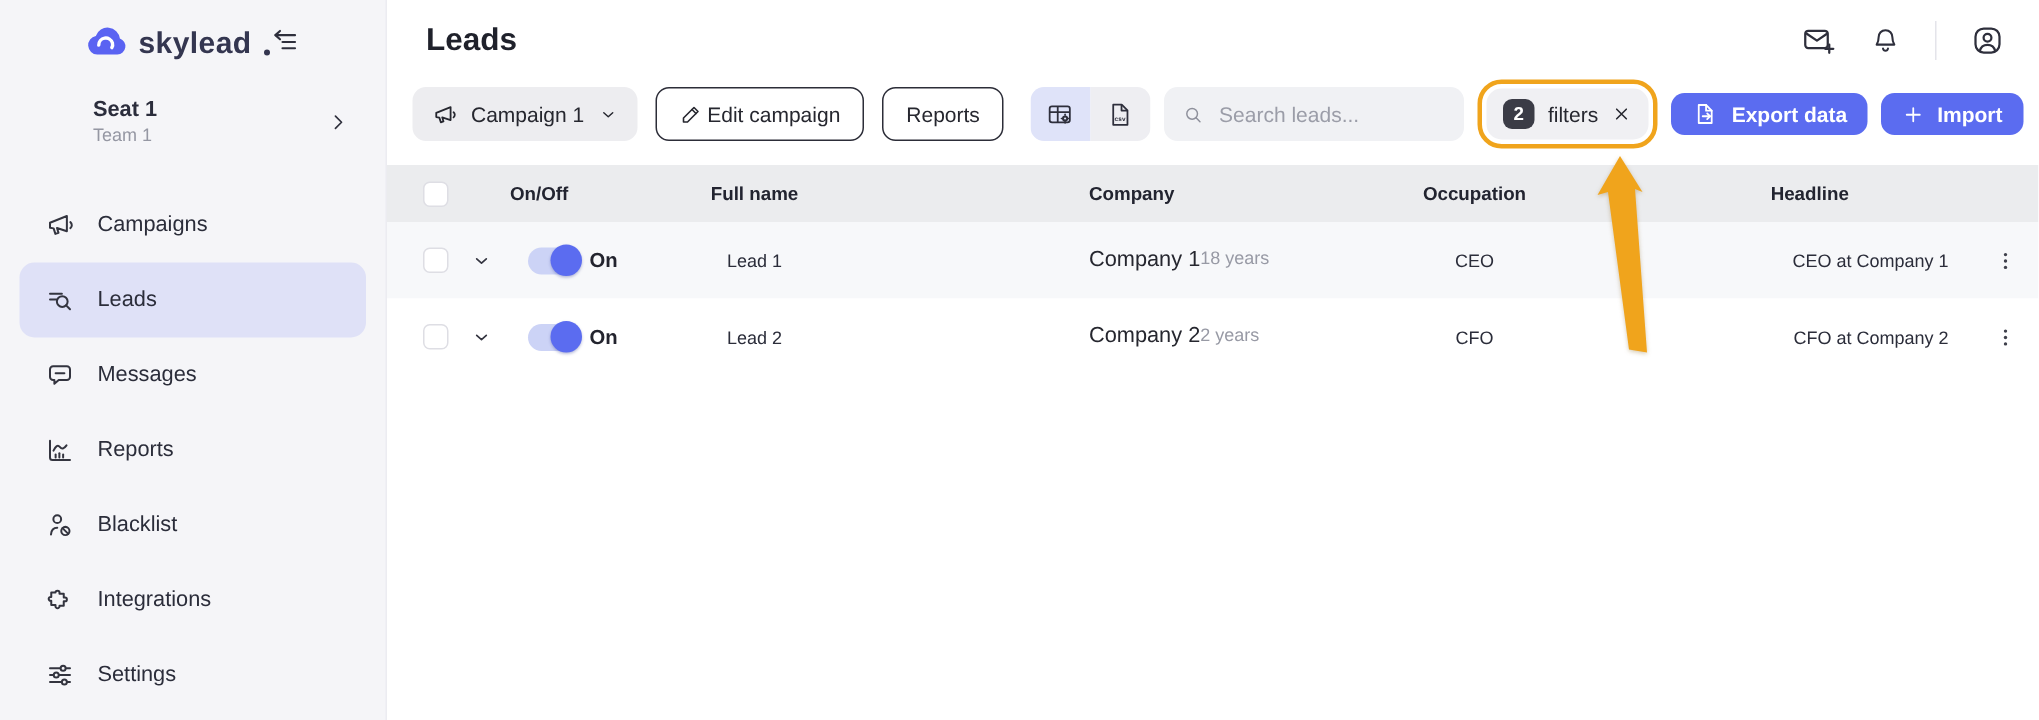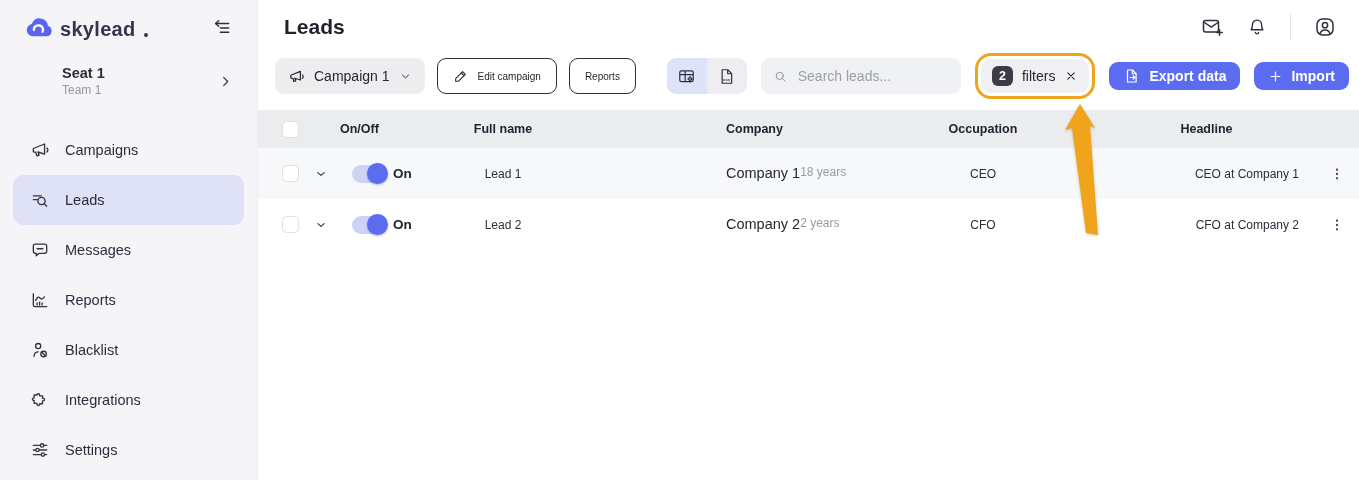--- a/index.html
+++ b/index.html
@@ -7,21 +7,21 @@
   body {
     width:1359px; height:480px; overflow:hidden; background:#fff;
     font-family:"Liberation Sans","DejaVu Sans",sans-serif;
     color:#2b2d3a; -webkit-font-smoothing:antialiased;
   }
   button { font-family:inherit; }
   .app { display:flex; width:1359px; height:480px; }
 
   
   .sidebar { width:258px; flex:none; background:#f5f5f8; border-right:1px solid #ececf1; }
-  .logo-row { display:flex; align-items:center; justify-content:space-between; padding:16px 25px 0 24px; }
+  .logo-row { display:flex; align-items:center; justify-content:center; padding:16px 25px 0 24px; }
   .logo { display:flex; align-items:flex-end; gap:7px; cursor:pointer; }
   .logo-mark { width:29px; height:23px; }
   .logo-text { font-size:20px; font-weight:700; color:#343650; letter-spacing:.3px; line-height:1; }
   .logo-dot { width:4px; height:4px; background:#343650; border-radius:50%; margin:0 0 2px 1px; }
   .icon-btn { background:none; border:none; padding:0; display:flex; cursor:pointer; color:#2e2f3c; }
   .seat-row { display:flex; align-items:center; margin:26px 24px 0 62px; cursor:pointer; }
   .seat-texts { flex:1; }
   .seat-name { font-size:14.5px; font-weight:700; color:#2b2d3c; }
   .seat-team { font-size:12px; color:#9597a3; margin-top:2px; }
   .seat-chev { color:#2e2f3c; display:flex; }
@@ -33,22 +33,22 @@
 
   
   .main { flex:1; position:relative; background:#fff; }
   .topbar { display:flex; align-items:center; justify-content:space-between; padding:14px 22px 0 26px; }
   .page-title { margin:0; font-size:21px; font-weight:700; color:#1f212b; }
   .top-icons { display:flex; align-items:center; gap:22px; }
   .vdiv { width:1px; height:26px; background:#e4e4ea; }
 
   .toolbar { display:flex; align-items:center; gap:12px; padding:0 10px 0 17px; margin-top:14px; height:44px; }
   .pill { display:flex; align-items:center; gap:9px; height:36px; padding:0 13px; background:#ededf0; border:none; border-radius:9px; font-size:14px; color:#26272f; cursor:pointer; }
-  .outline-btn { display:flex; align-items:center; gap:9px; height:36px; padding:0 15px; background:#fff; border:1.5px solid #2c2d38; border-radius:9px; font-size:10px; color:#26272f; cursor:pointer; }
-  .right-group { margin-left:auto; display:flex; align-items:center; gap:14px; }
+  .outline-btn { display:flex; align-items:center; gap:3px; height:36px; padding:0 15px; background:#fff; border:1.5px solid #2c2d38; border-radius:9px; font-size:14px; color:#26272f; cursor:pointer; }
+  .right-group { margin-left:auto; display:flex; align-items:center; gap:9px; }
   .view-toggle { display:flex; border-radius:9px; overflow:hidden; }
   .seg { width:40px; height:36px; display:flex; align-items:center; justify-content:center; border:none; background:#eeeef2; color:#2e2f3c; cursor:pointer; }
   .seg.active { background:#dfe3f9; }
   .search { display:flex; align-items:center; gap:8px; width:200px; height:36px; background:#f0f1f4; border-radius:9px; padding:0 12px; }
   .search input { border:none; background:transparent; outline:none; font:inherit; font-size:14px; color:#2b2d3a; width:100%; }
   .search input::placeholder { color:#9b9da8; }
   .filters-ring { border:3.5px solid #f0a41c; border-radius:16px; padding:3px; background:#fff; flex:none; }
   .filters-chip { display:flex; align-items:center; gap:9px; height:34px; padding:0 11px; background:#f0f0f3; border-radius:10px; cursor:pointer; }
   .badge { min-width:21px; height:20px; background:#3b3c46; color:#fff; font-size:12.5px; font-weight:700; border-radius:6px; display:flex; align-items:center; justify-content:center; padding:0 5px; }
   .chip-label { font-size:14px; color:#26272f; }

